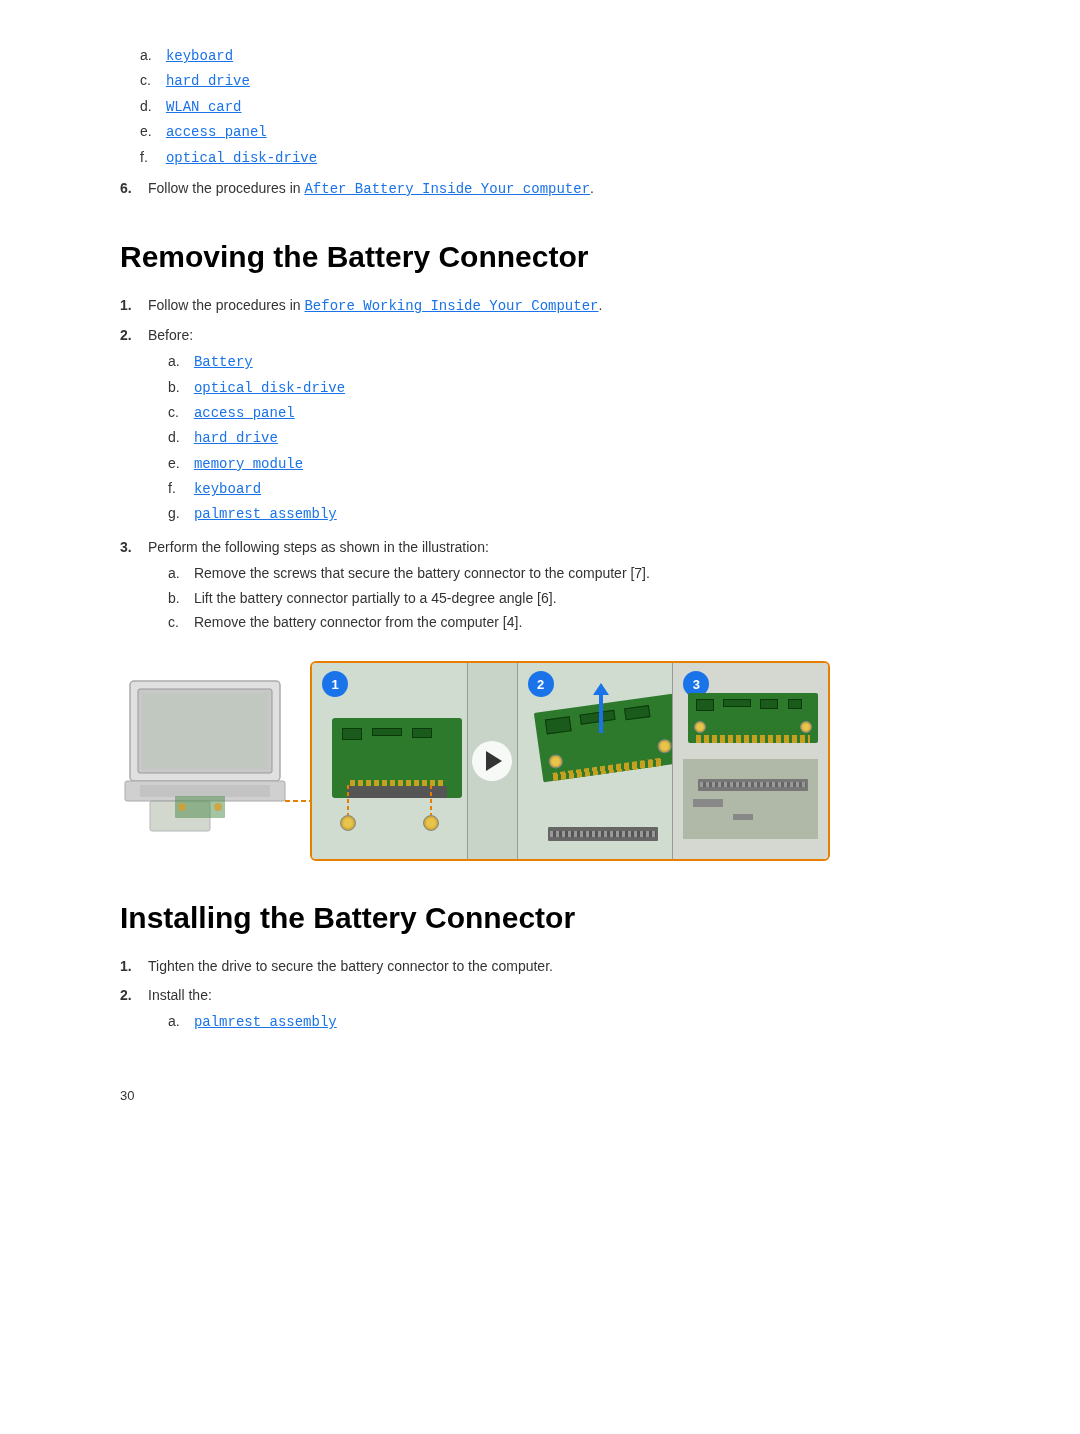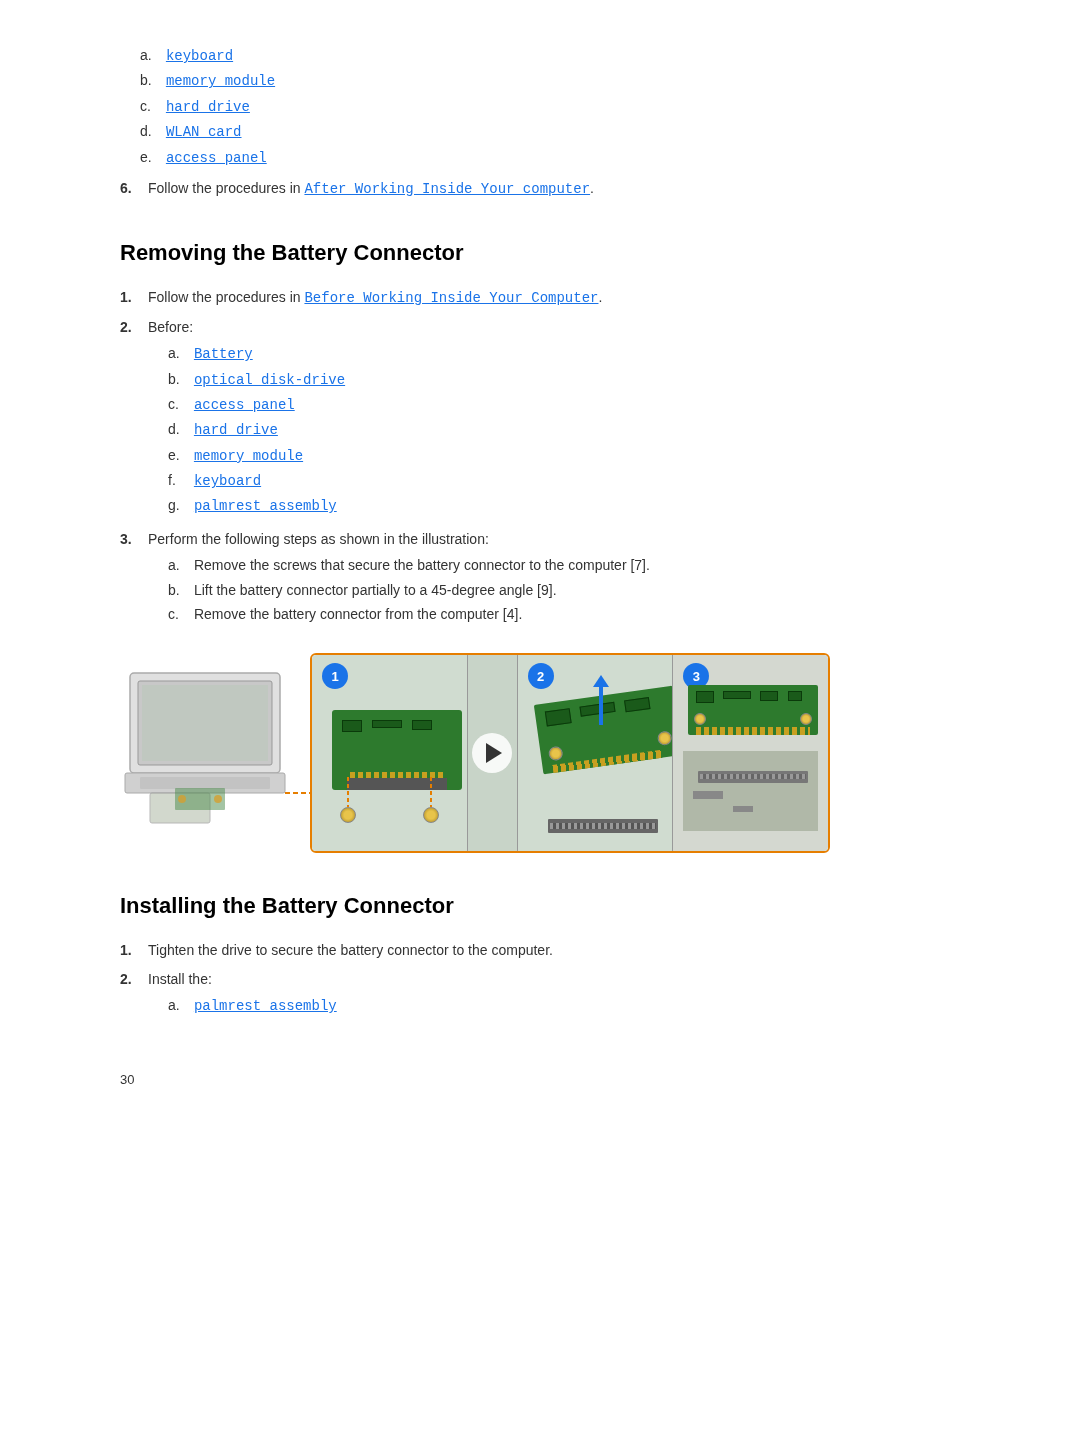--- a/index.html
+++ b/index.html
@@ -16,21 +16,21 @@
       min-height: 1434px;
       padding: 40px 120px 60px 120px;
     }
     a {
       color: #1a73e8;
       text-decoration: underline;
       cursor: pointer;
       font-family: Liberation Mono, monospace;
     }
     .section-title {
-      font-size: 22px;
+      font-size: 30px;
       font-weight: bold;
       color: #000;
       margin-bottom: 16px;
       margin-top: 40px;
       padding-bottom: 4px;
     }
     ol.main-list {
       list-style: none;
       padding: 0;
       margin: 0 0 12px 0;
@@ -157,42 +157,42 @@
   </style>
 </head>
 <body>
 
 <ul class="sub-list">
   <li>
     <span class="letter">a.</span>
     <a>keyboard</a>
   </li>
   <li>
-    <span class="letter">b.</span>
-    <a>memory module</a>
-  </li>
-  <li>
     <span class="letter">c.</span>
     <a>hard drive</a>
   </li>
   <li>
     <span class="letter">d.</span>
     <a>WLAN card</a>
   </li>
   <li>
     <span class="letter">e.</span>
     <a>access panel</a>
   </li>
+  <li>
+    <span class="letter">f.</span>
+    <a>optical disk-drive</a>
+  </li>
 </ul>
 
 <ol class="main-list" style="margin-top:8px;">
   <li>
     <span class="num">6.</span>
     <span class="content step-text">
-      <span>Follow the procedures in </span><a>After Working Inside Your computer</a><span>.</span>
+      <span>Follow the procedures in </span><a>After Battery Inside Your computer</a><span>.</span>
     </span>
   </li>
 </ol>
 
 <div class="section-title">Removing the Battery Connector</div>
 
 <ol class="main-list">
   <li>
     <span class="num">1.</span>
     <span class="content step-text">
@@ -239,21 +239,21 @@
     <span class="num">3.</span>
     <span class="content">
       <span class="step-text">Perform the following steps as shown in the illustration:</span>
       <ul class="sub-list" style="margin-top:4px;">
         <li>
           <span class="letter">a.</span>
           <span>Remove the screws that secure the battery connector to the computer [7].</span>
         </li>
         <li>
           <span class="letter">b.</span>
-          <span>Lift the battery connector partially to a 45-degree angle [9].</span>
+          <span>Lift the battery connector partially to a 45-degree angle [6].</span>
         </li>
         <li>
           <span class="letter">c.</span>
           <span>Remove the battery connector from the computer [4].</span>
         </li>
       </ul>
     </span>
   </li>
 </ol>
 

